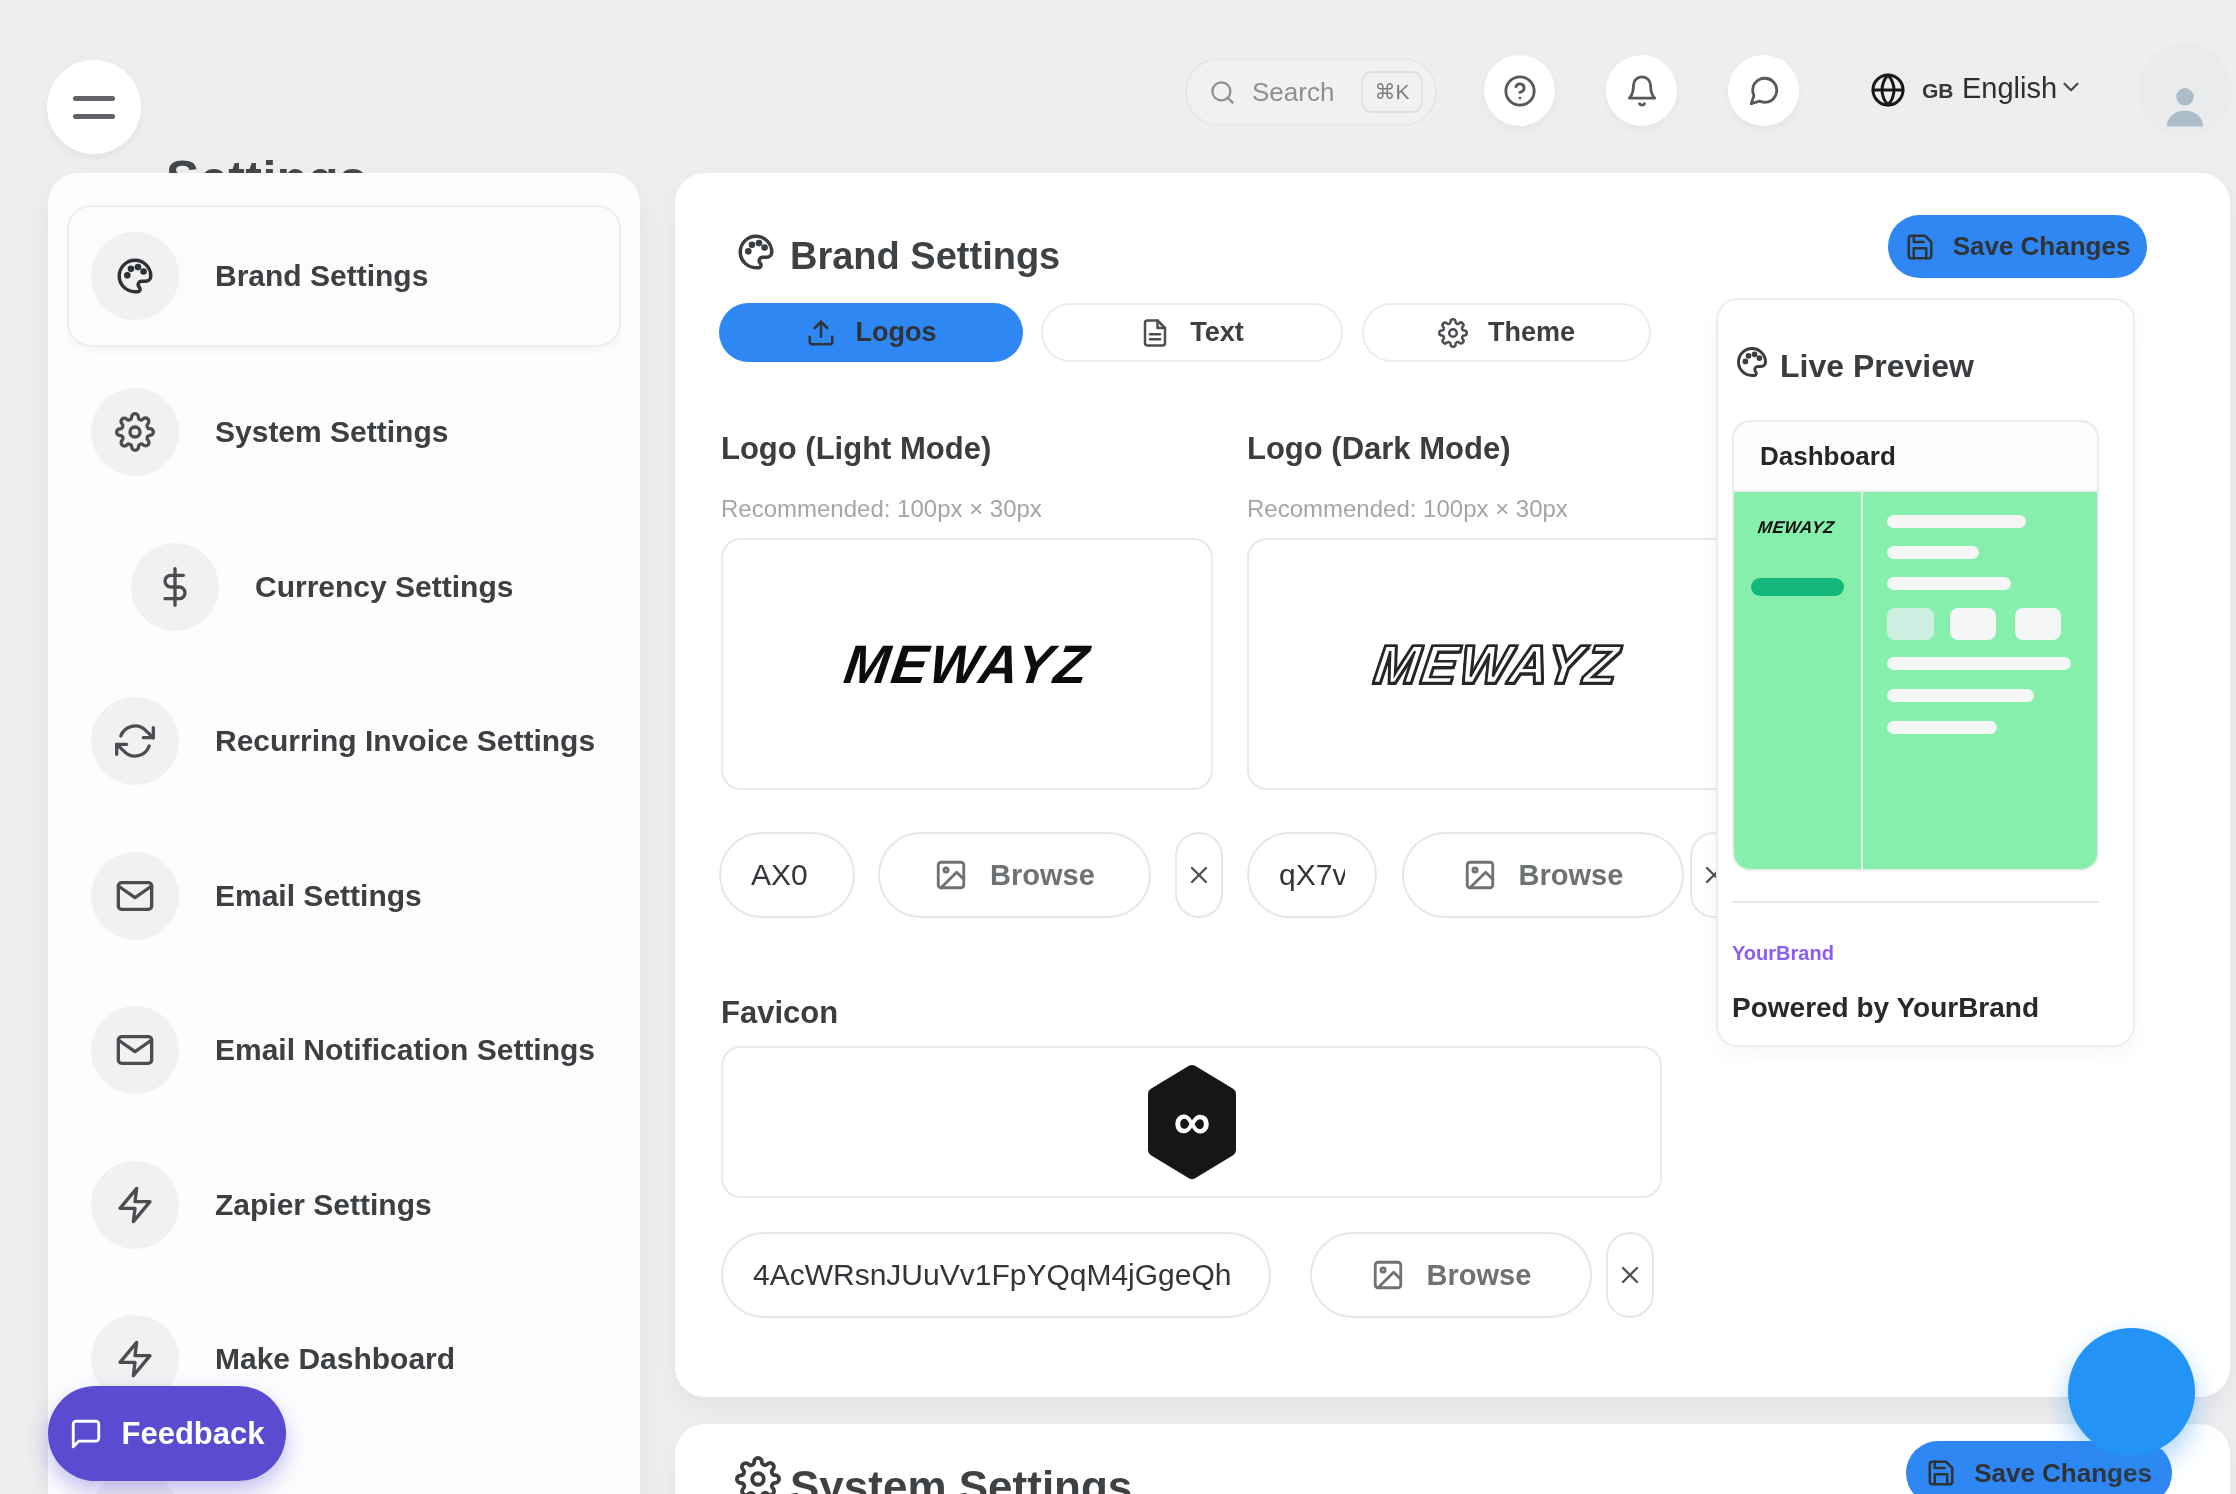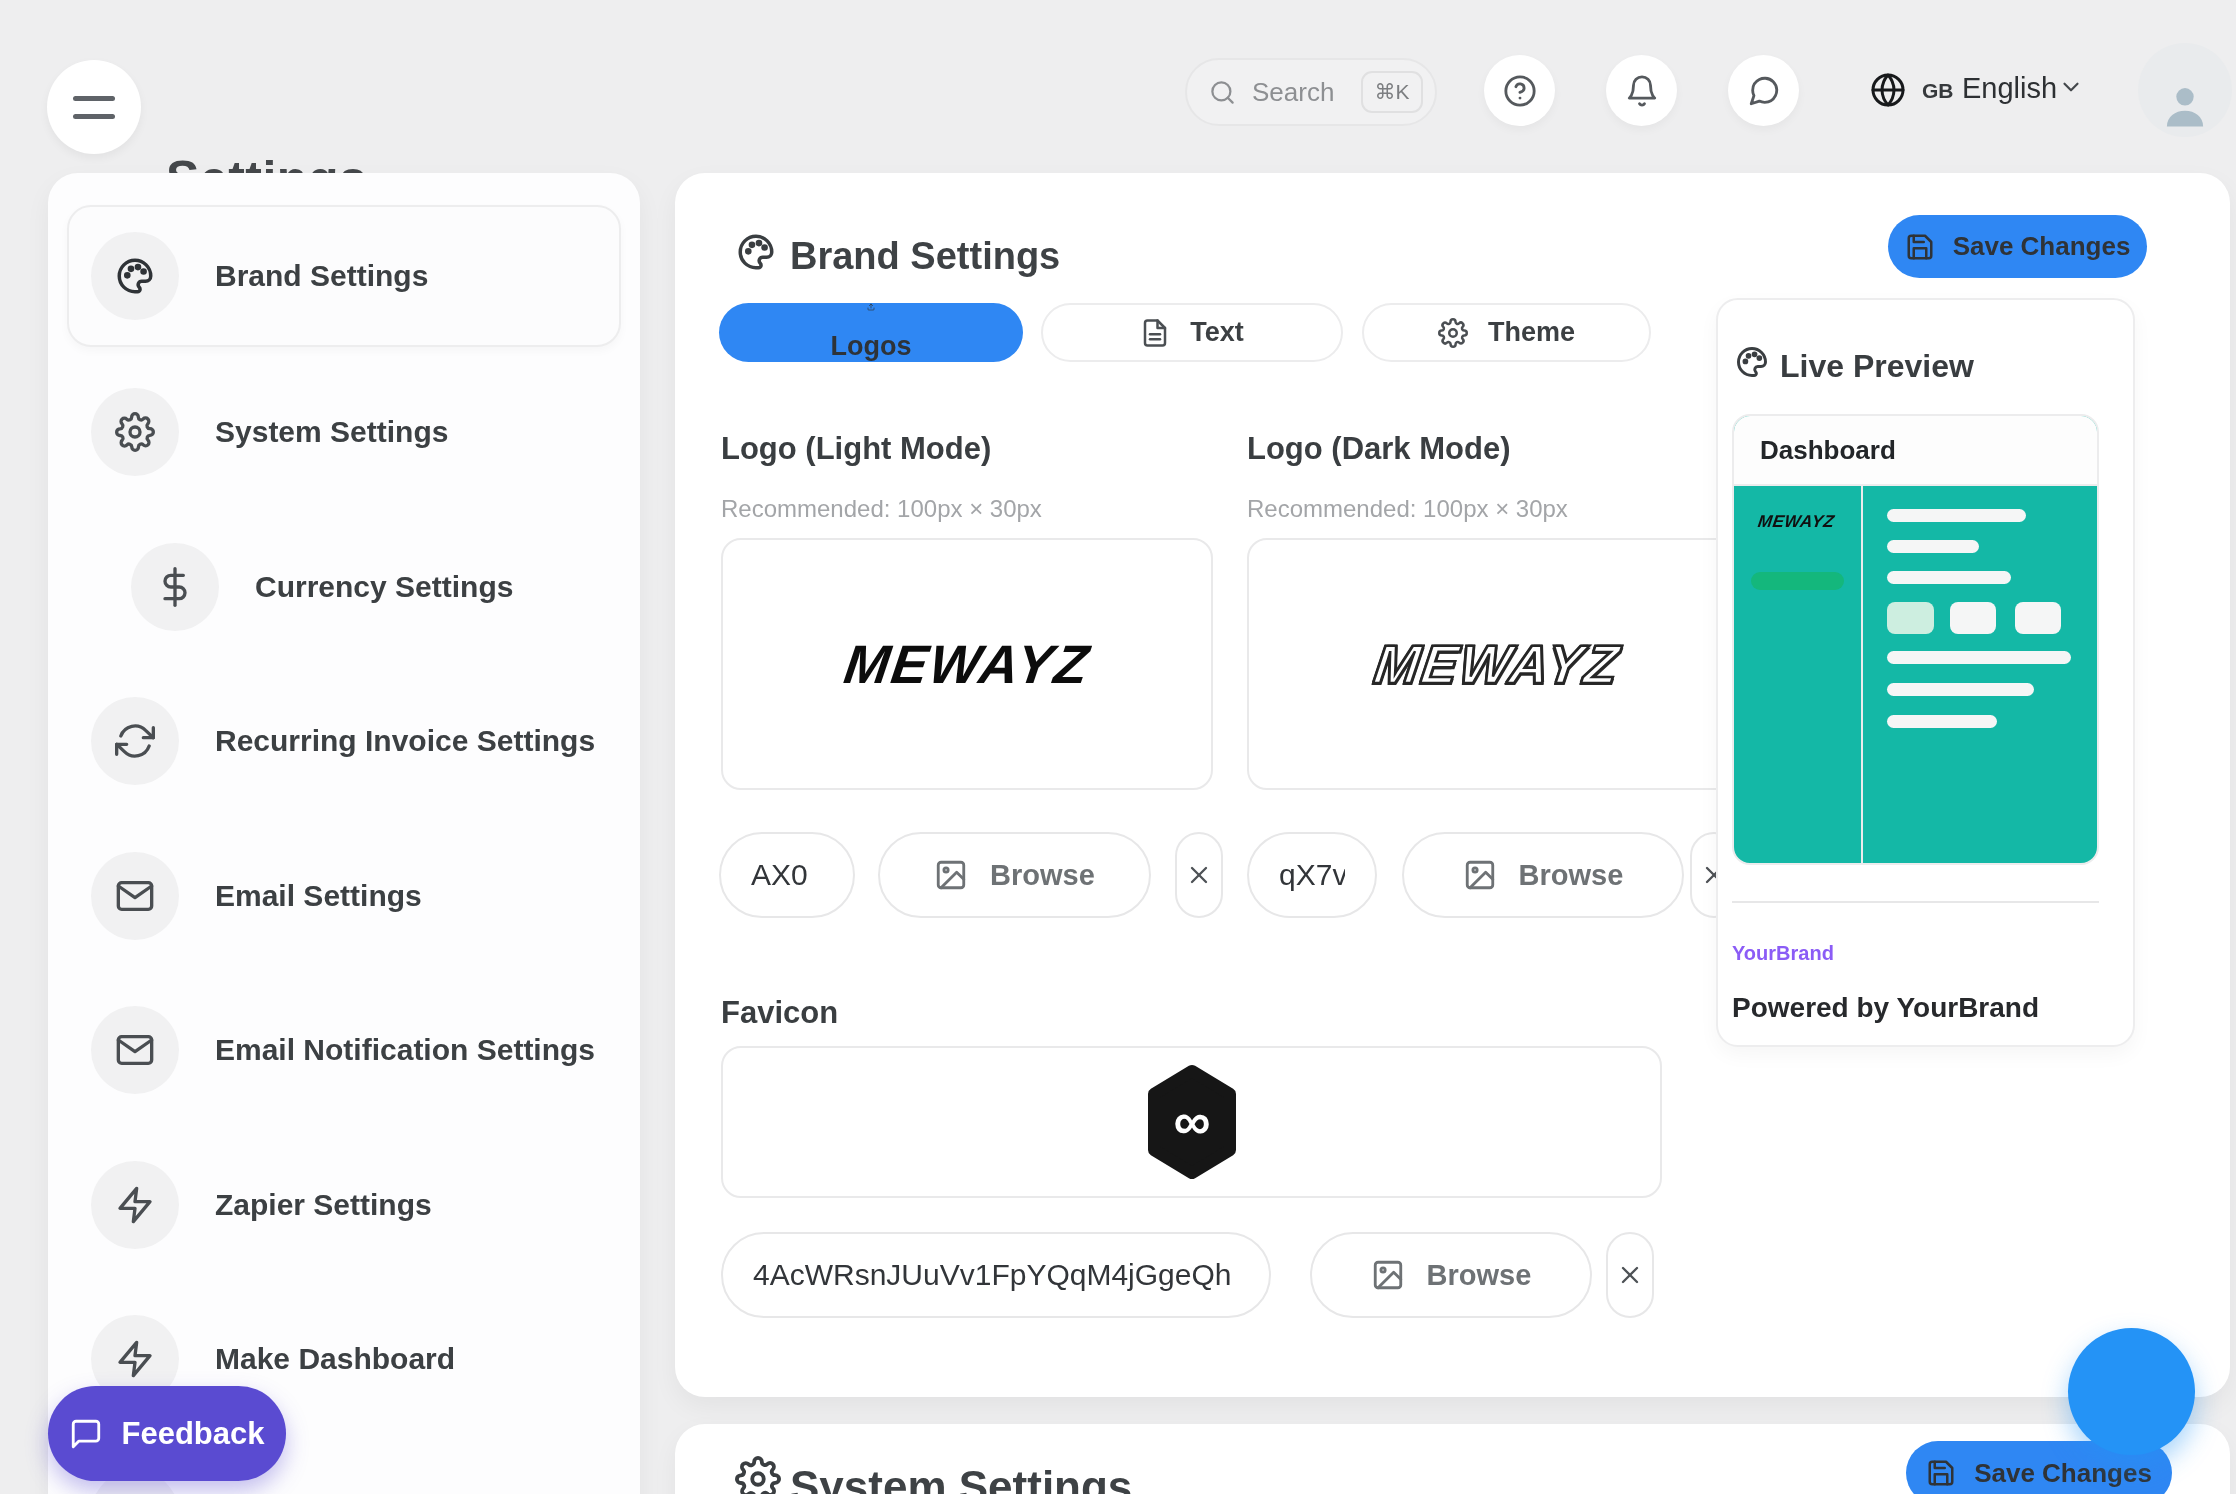--- a/index.html
+++ b/index.html
@@ -56,21 +56,21 @@
   .section-title{left:115px;top:62px;font-size:38px;font-weight:700;color:#3e4245;}
   .save-btn{width:259px;height:63px;border-radius:32px;background:#2f87f3;display:flex;align-items:center;justify-content:center;
     gap:18px;color:#2f3337;font-size:26px;font-weight:600;cursor:pointer;}
   .save-top{left:1213px;top:42px;}
   .tab{top:130px;height:59px;border-radius:30px;display:flex;align-items:center;justify-content:center;gap:20px;
     font-size:27px;font-weight:600;cursor:pointer;}
   .tab-plain{background:#fff;border:2px solid #ececed;color:#3c4043;}
   .tab-plain .ticon{color:#4b4f53;}
   .tab-active{background:#2f87f3;color:#2e3338;}
   .tab-active .ticon{color:#2e3338;}
-  .tab-logos{left:44px;width:304px;flex-direction:column;}
+  .tab-logos{left:44px;width:304px;}
   .tab-text{left:366px;width:302px;}
   .tab-theme{left:687px;width:289px;}
   .col-head{top:258px;font-size:31px;font-weight:600;color:#3a3e41;}
   .col-rec{top:322px;font-size:24px;color:#a3a5a8;}
   .colL{left:46px;} .colR{left:572px;}
   .logo-box{top:365px;height:252px;border-radius:20px;border:2px solid #e9e9ea;background:#fff;
     display:flex;align-items:center;justify-content:center;}
   .logo-box.light{left:46px;width:492px;}
   .logo-box.dark{left:572px;width:500px;}
   .brand-logo{font-size:54px;font-weight:900;font-style:italic;letter-spacing:2px;transform:skewX(-8deg);color:#0c0c0c;white-space:nowrap;}
@@ -86,21 +86,21 @@
   .fav-head{top:995px;font-size:31px;font-weight:600;color:#3a3e41;}
   .fav-box{left:46px;top:873px;width:941px;height:152px;border-radius:20px;border:2px solid #e9e9ea;background:#fff;
     display:flex;align-items:center;justify-content:center;}
   .hexwrap{width:100px;height:118px;position:relative;}
 
   
   .preview-panel{left:1716px;top:298px;width:415px;height:745px;background:#fff;border:2px solid #ededee;border-radius:22px;
     z-index:4;box-shadow:0 8px 20px rgba(0,0,0,.04);}
   .pv-icon{left:16px;top:44px;color:#3a3e41;}
   .pv-title{left:62px;top:48px;font-size:32px;font-weight:700;color:#393d40;}
-  .pv-window{left:14px;top:114px;width:367px;height:451px;border:2px solid #ececed;border-radius:18px;background:#14b8a6;overflow:hidden;}
+  .pv-window{left:14px;top:120px;width:367px;height:451px;border:2px solid #ececed;border-radius:18px;background:#86efac;overflow:hidden;}
   .pv-titlebar{position:absolute;left:0;top:0;width:100%;height:70px;border-bottom:2px solid #ececed;display:flex;align-items:center;
     padding-left:26px;font-size:26px;font-weight:600;color:#232629;background:#fdfdfd;}
   .pv-vdiv{position:absolute;left:127px;top:70px;bottom:0;width:2px;background:#ececed;}
   .pv-minilogo{position:absolute;left:24px;top:96px;font-size:17px;font-weight:900;font-style:italic;letter-spacing:.5px;
     transform:skewX(-8deg);color:#101010;}
   .pv-greenpill{position:absolute;left:17px;top:156px;width:93px;height:18px;border-radius:9px;background:#14b77c;}
   .sk{position:absolute;background:#f5f6f6;border-radius:8px;}
   .sk.mint{background:#cdeee0;}
   .pv-div2{left:14px;top:601px;width:367px;height:2px;background:#e7e7e8;}
   .pv-brand{left:14px;top:642px;font-size:20px;font-weight:700;color:#8b5cf6;}

